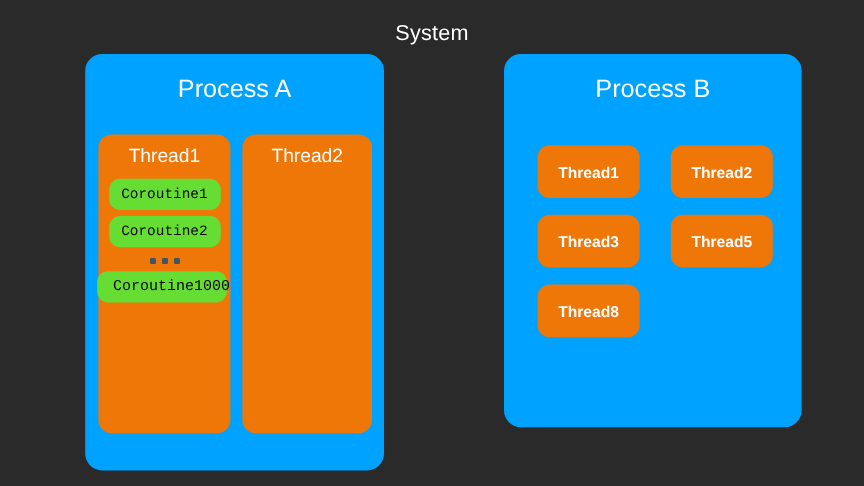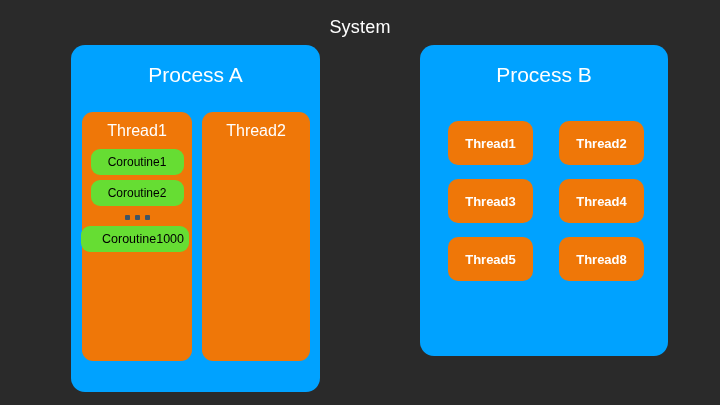--- a/index.html
+++ b/index.html
@@ -97,20 +97,21 @@
     font-weight: 400;
     line-height: 19px;
   }
 
   
   .coroutine-list {
     position: absolute;
     left: 0;
     top: 37px;
     width: 110px;
+    font-family: Liberation Mono, monospace;
   }
   .coroutine {
     position: relative;
     margin: 0 auto 5px auto;
     width: 93px;
     height: 26px;
     background: #66dd33;
     border-radius: 9px;
     color: #000000;
     font-size: 12px;
@@ -203,20 +204,19 @@
   </div>
 
   <div class="process" id="process-b">
 
     <div class="process-title">Process B</div>
 
     <div class="thread-grid">
       <div class="thread-tile">Thread1</div>
       <div class="thread-tile">Thread2</div>
       <div class="thread-tile">Thread3</div>
-      <div class="thread-tile">Thread4</div>
       <div class="thread-tile">Thread5</div>
       <div class="thread-tile">Thread8</div>
     </div>
 
   </div>
 
 </div>
 
 </body></html>

